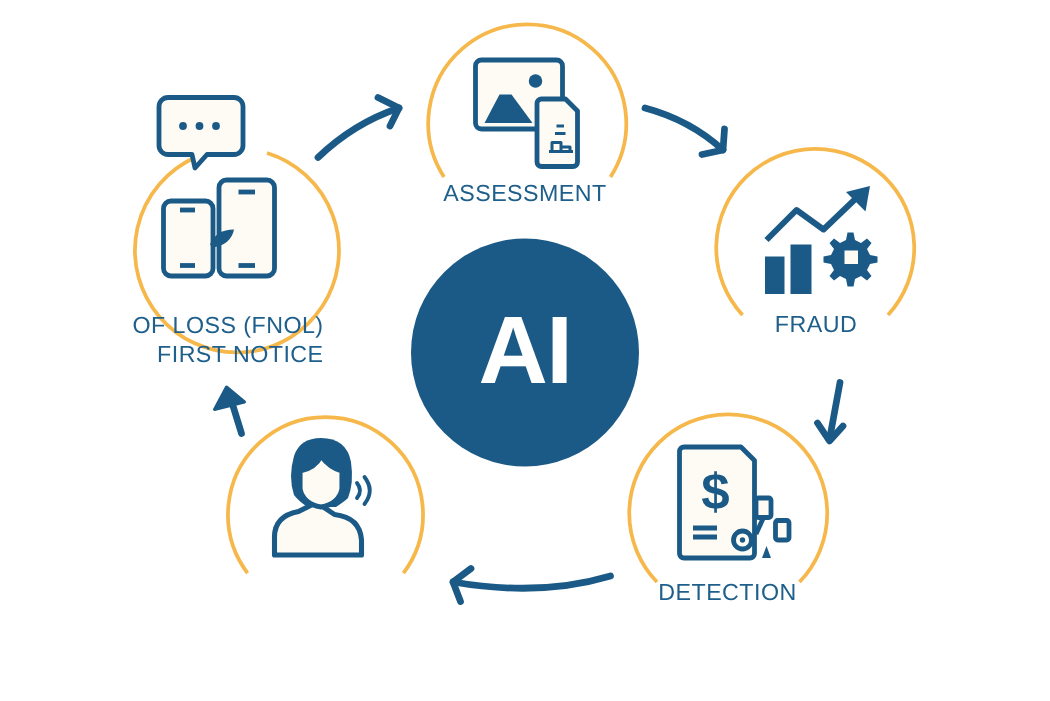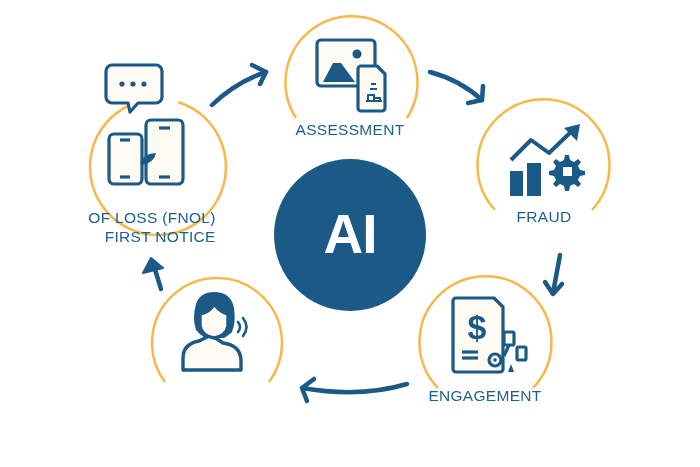--- a/index.html
+++ b/index.html
@@ -5,21 +5,21 @@
   html, body { margin: 0; padding: 0; background: #ffffff; }
   body { width: 700px; height: 467px; position: relative; overflow: hidden; font-family: "Liberation Sans", sans-serif; }
   #stage { position: absolute; left: 0; top: 0; width: 700px; height: 467px; }
   .label {
     position: absolute; text-align: right; color: #1f5f8b;
     font-family: "Liberation Sans", sans-serif; font-size: 15.5px; line-height: 19px;
     letter-spacing: 0.3px; white-space: nowrap; transform: translateX(-50%);
   }
   .center-text {
     position: absolute; left: 350px; top: 235px; transform: translate(-50%, -52%);
-    color: #ffffff; font-family: "Liberation Sans", sans-serif; font-weight: bold; font-size: 55px;
+    color: #ffffff; font-family: "Liberation Sans", sans-serif; font-weight: bold; font-size: 64px;
     letter-spacing: -1px;
   }
 </style>
 </head>
 <body>
 
 <div id="stage">
 <svg width="700" height="467" viewBox="0 0 700 467" xmlns="http://www.w3.org/2000/svg">
 
   <circle cx="350" cy="235" r="76" fill="#1b5a86"></circle>
@@ -129,18 +129,18 @@
 
   <div class="label" style="left:350px; top:120px;">
     <div>ASSESSMENT</div>
   </div>
 
   <div class="label" style="left:544px; top:207px;">
     <div>FRAUD</div>
   </div>
 
   <div class="label" style="left:485px; top:386px;">
-    <div>ENGAGEMENT</div>
+    <div>DETECTION</div>
   </div>
 
   <div class="label" style="left:217px; top:380px;">
   </div>
 </div>
 
 </body></html>

